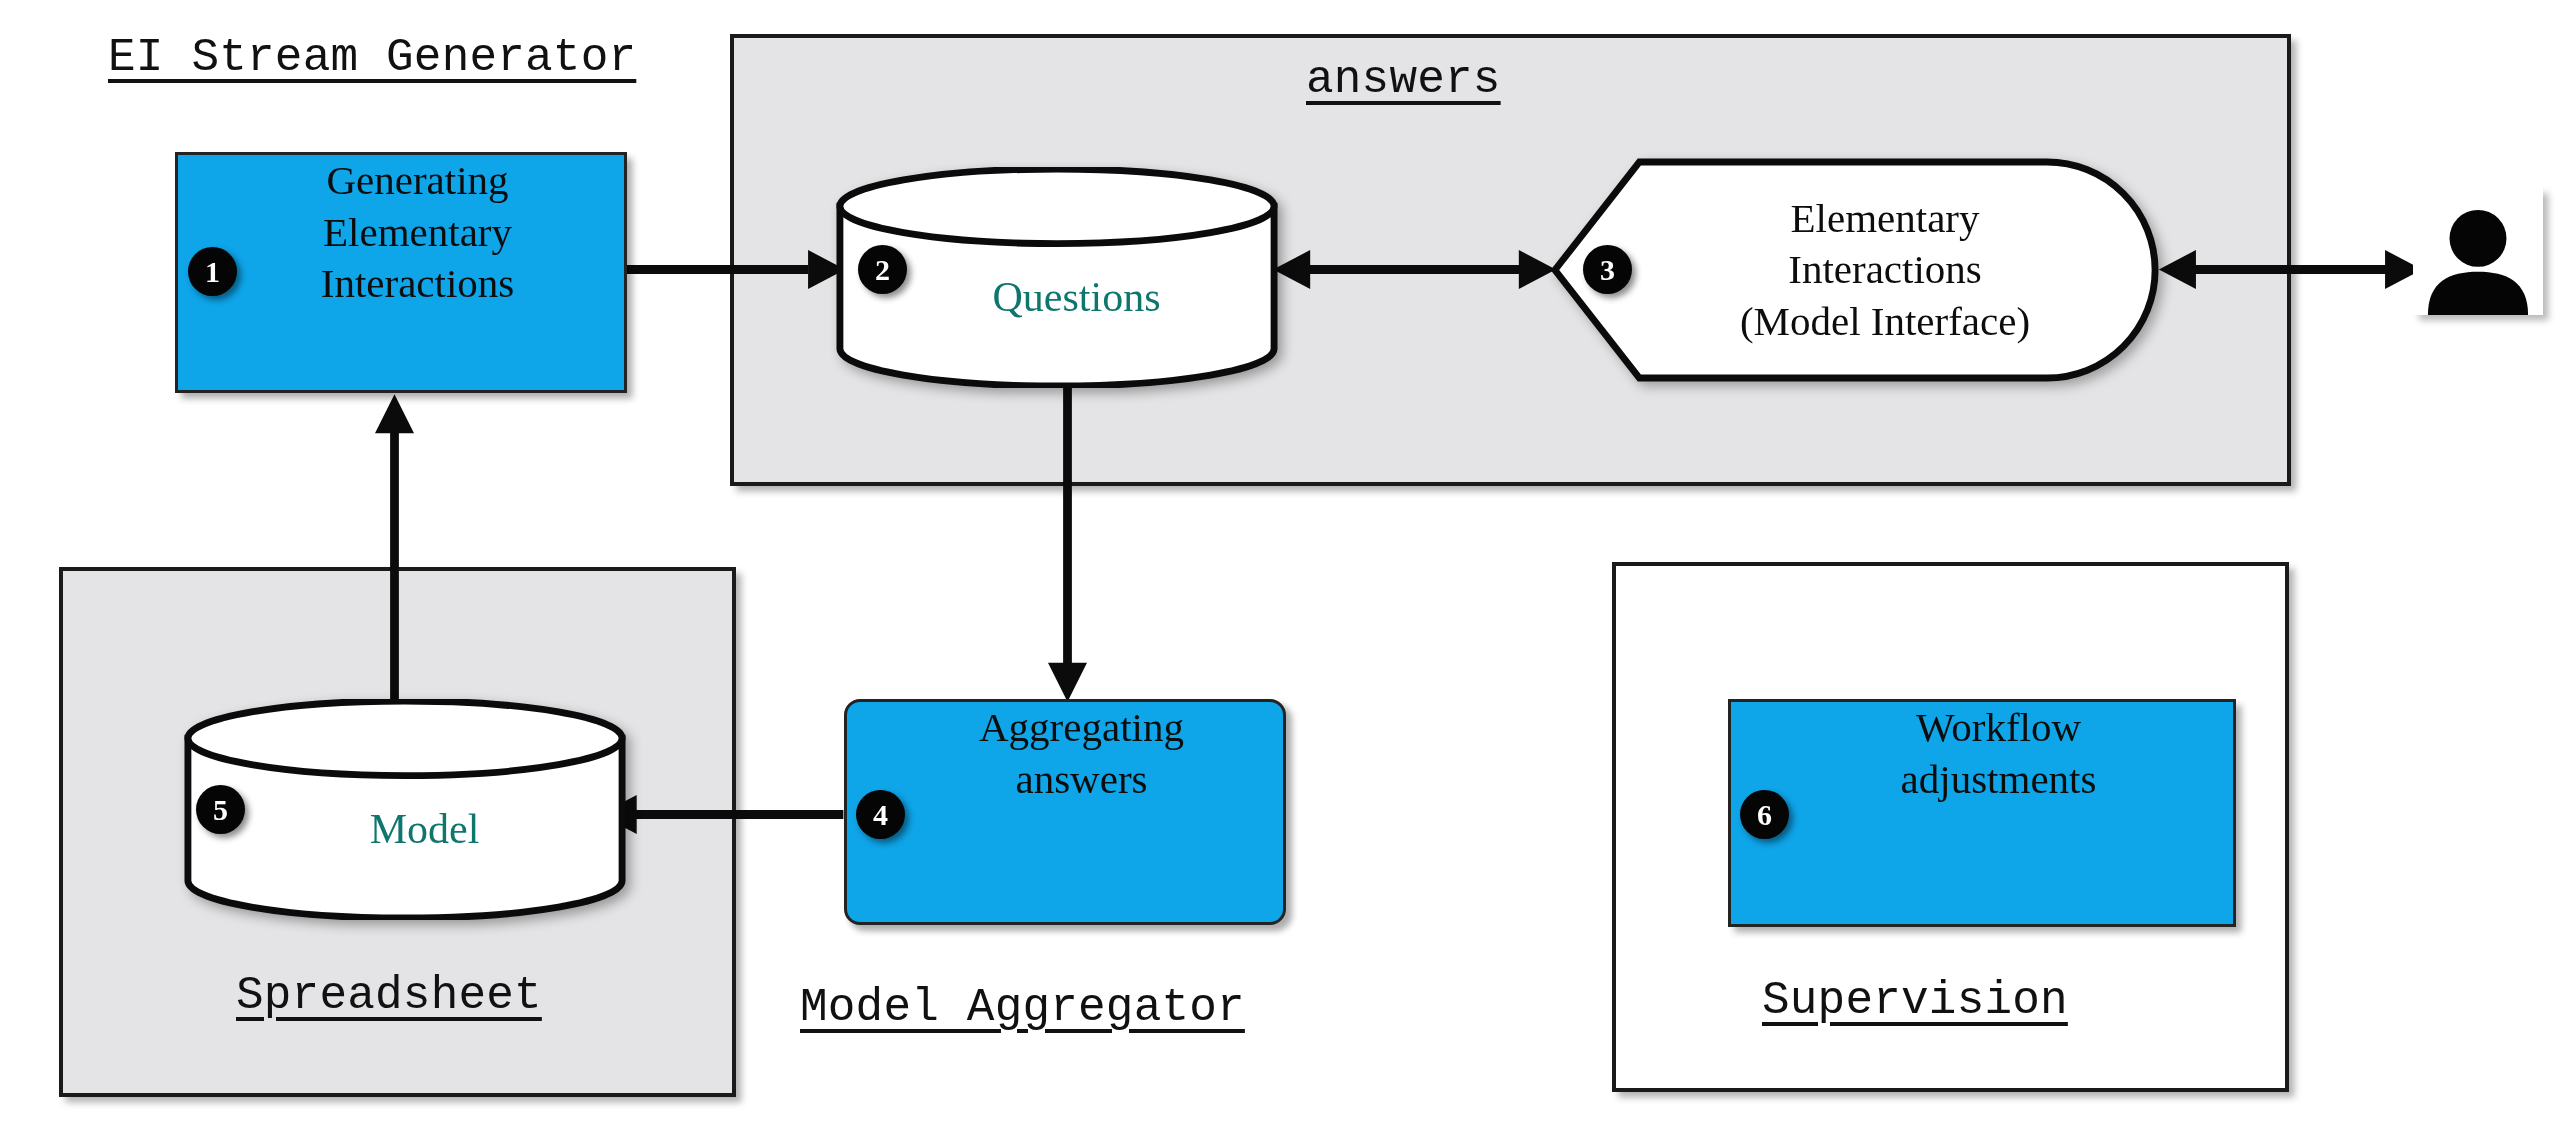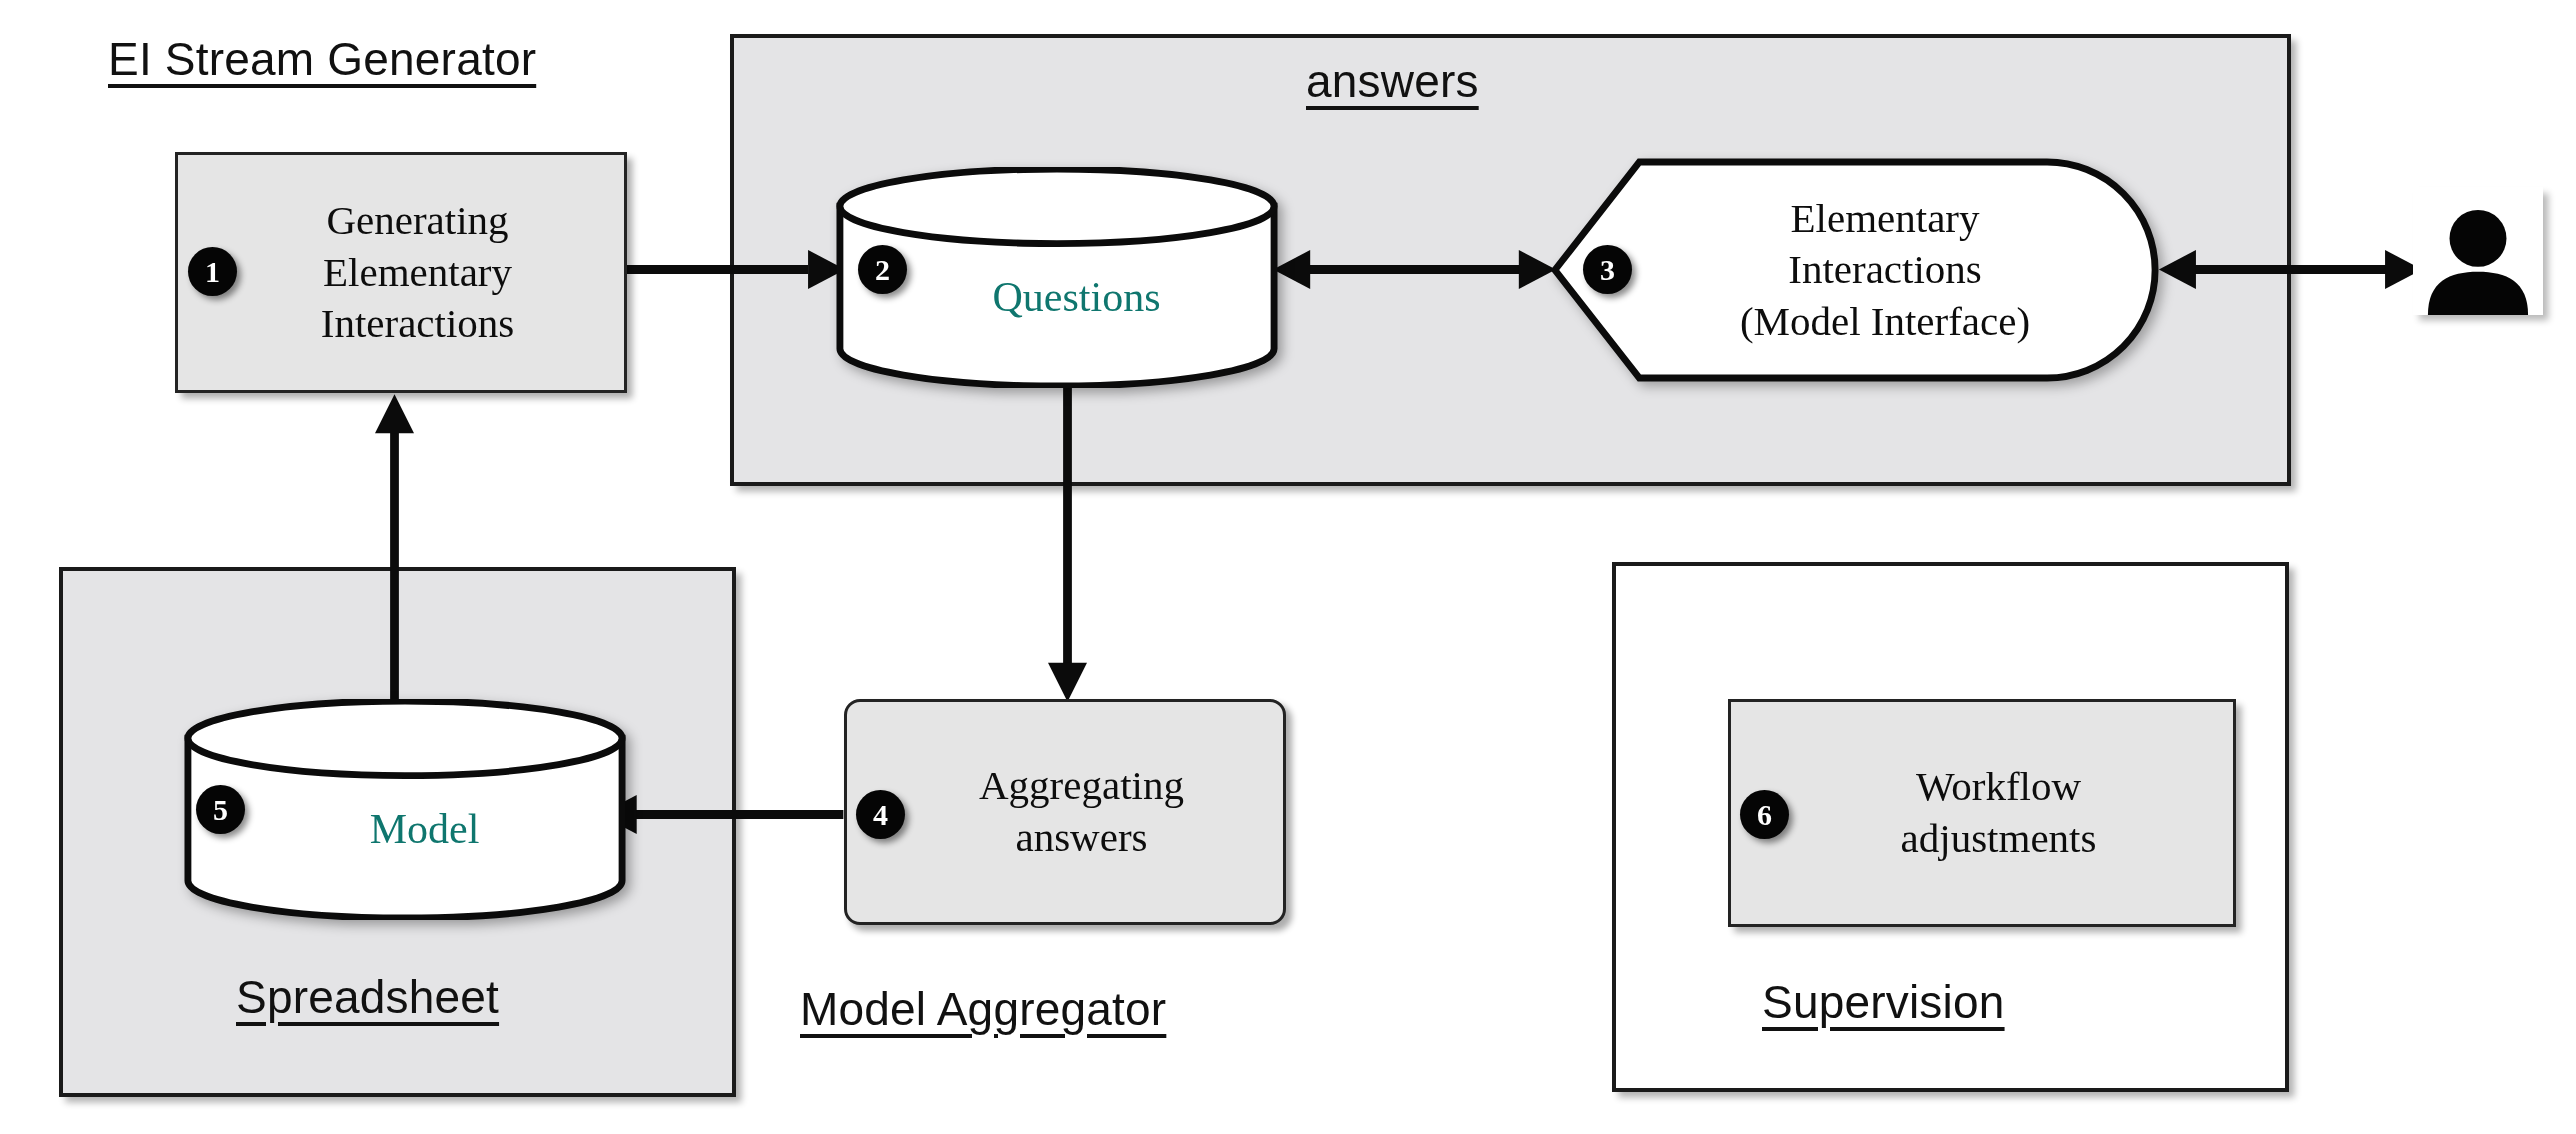--- a/index.html
+++ b/index.html
@@ -4,21 +4,21 @@
 <style>
   html,body{margin:0;padding:0;background:#ffffff;}
   body{width:2576px;height:1135px;overflow:hidden;font-family:"Liberation Serif",serif;}
   #stage{position:relative;width:2576px;height:1135px;background:#fff;}
 
   
   .abs{position:absolute;box-sizing:border-box;}
 
   .panel-title{
     position:absolute;
-    font-family:Liberation Sans, sans-serif;
+    font-family:Liberation Mono, monospace;
     font-size:46px;
     color:#111;
     white-space:nowrap;
     letter-spacing:0.2px;
     text-decoration:underline;
     text-underline-offset:8.8px;
     text-decoration-thickness:3.9px;
   }
 
   .gray-panel{
@@ -26,24 +26,24 @@
     border:4.9px solid #1a1a1a;
     box-shadow:5.9px 5.9px 6.9px rgba(0,0,0,.30);
   }
   .white-panel{
     background:#ffffff;
     border:4.9px solid #1a1a1a;
     box-shadow:5.9px 5.9px 6.9px rgba(0,0,0,.30);
   }
 
   .node-box{
-    background:#e5e5e5;
+    background:#0ea5e9;
     border:3.9px solid #232323;
     box-shadow:5.9px 5.9px 6.9px rgba(0,0,0,.32);
-    display:flex;align-items:center;justify-content:center;
+    display:flex;align-items:flex-start;justify-content:center;
   }
   .node-text{
     font-family:"Liberation Serif",serif;
     font-size:41px;
     line-height:1.26;
     color:#0d0d0d;
     text-align:center;
     white-space:pre-line;
     padding-left:33px;
   }

